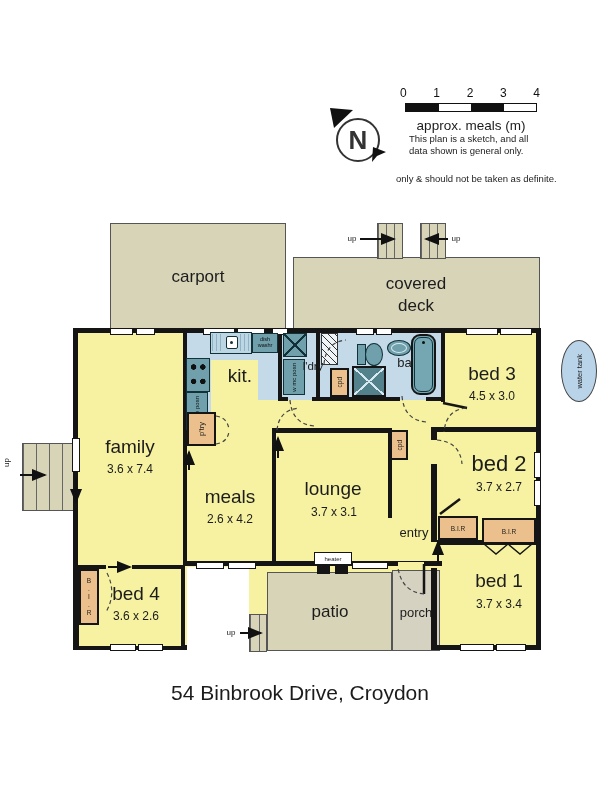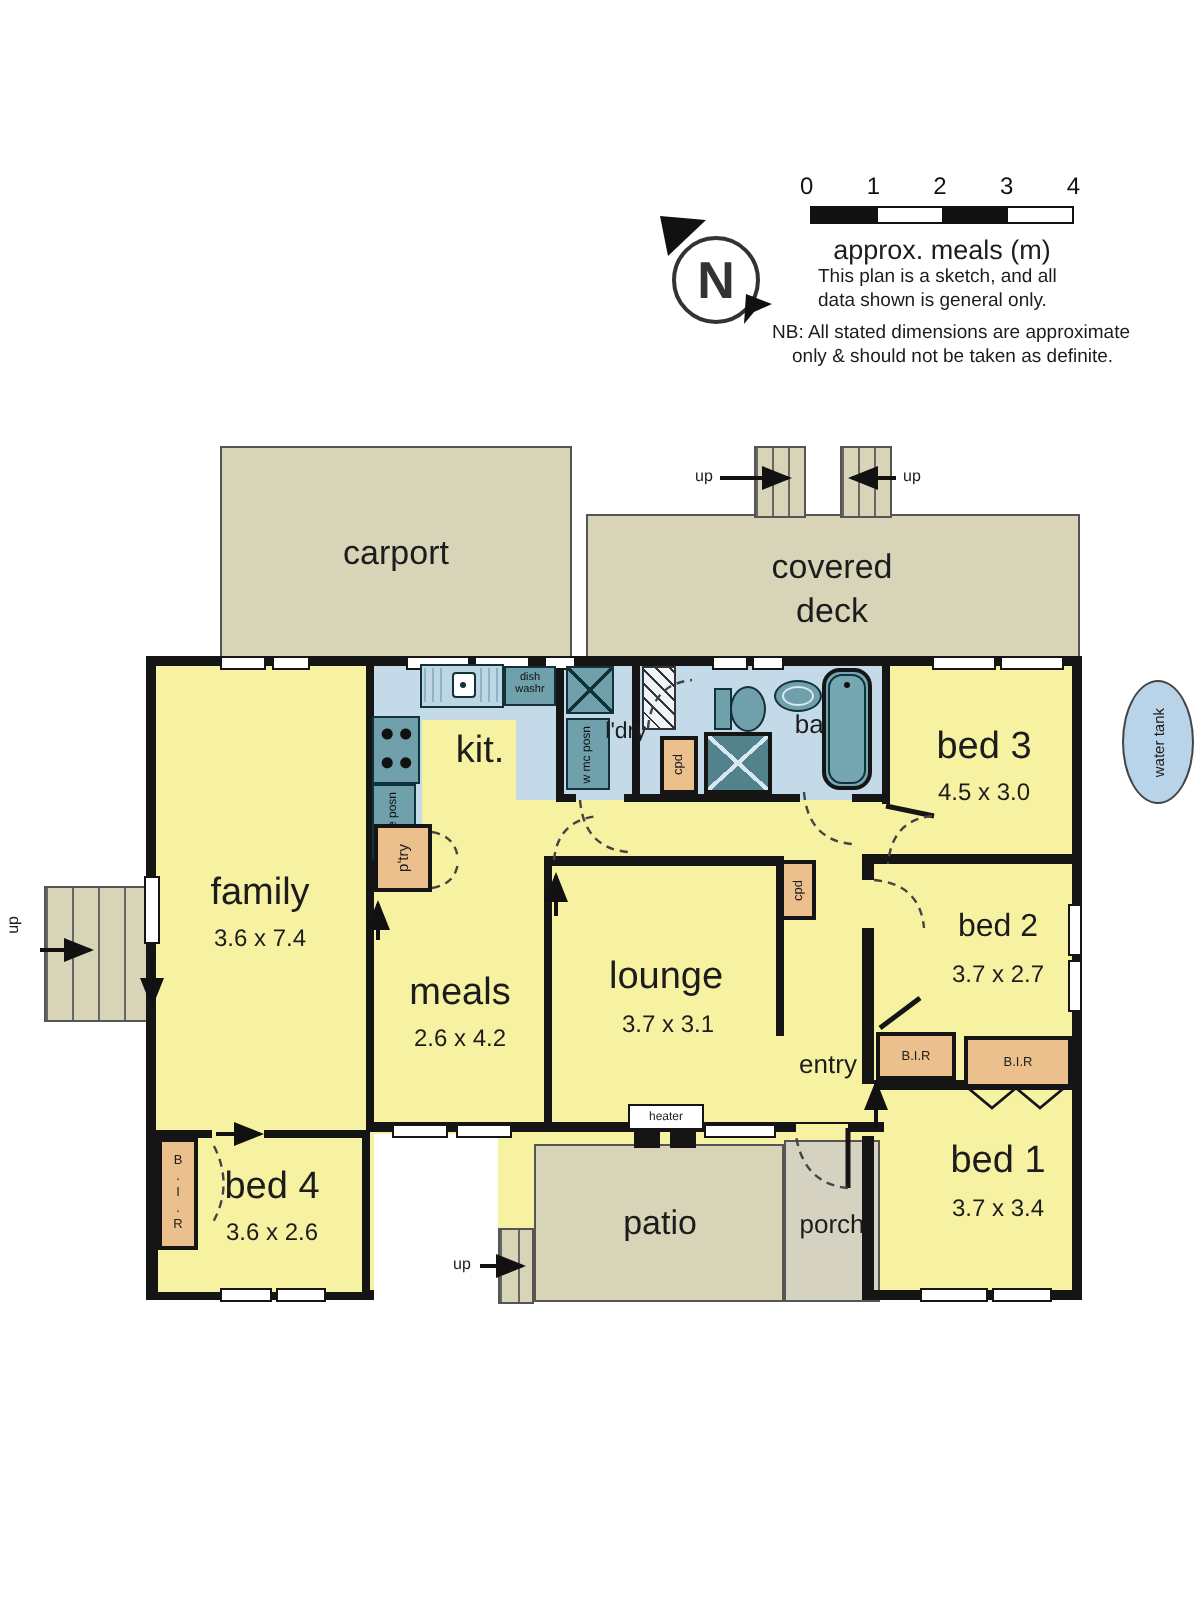--- a/index.html
+++ b/index.html
@@ -38,21 +38,20 @@
   </div>
   <div class="abs" style="left:405px;top:103px;width:132px;height:9px;border:1px solid #111;display:flex;">
     <div style="flex:1;background:#111;"></div>
     <div style="flex:1;background:#fff;border-left:1px solid #111;"></div>
     <div style="flex:1;background:#111;border-left:1px solid #111;"></div>
     <div style="flex:1;background:#fff;border-left:1px solid #111;"></div>
   </div>
   <div class="lbl" style="left:471px;top:125px;font-size:13.5px;">approx. meals (m)</div>
   <div class="abs" style="left:409px;top:133px;font-size:9.5px;">This plan is a sketch, and all</div>
   <div class="abs" style="left:409px;top:145px;font-size:9.5px;">data shown is general only.</div>
-  <div class="abs" style="left:386px;top:161px;font-size:9.5px;">NB: All stated dimensions are approximate</div>
   <div class="abs" style="left:396px;top:173px;font-size:9.5px;">only &amp; should not be taken as definite.</div>
 
   <div class="outdoor" style="left:110px;top:223px;width:176px;height:107px;"></div>
   <div class="lbl" style="left:198px;top:277px;font-size:17px;">carport</div>
 
   <div class="outdoor" style="left:293px;top:257px;width:247px;height:73px;"></div>
   <div class="steps" style="left:377px;top:223px;width:26px;height:36px;background:repeating-linear-gradient(90deg,#666 0 1px,transparent 1px 8px),var(--outdoor-beige,#d8d4b8);"></div>
   <div class="steps" style="left:420px;top:223px;width:26px;height:36px;background:repeating-linear-gradient(90deg,#666 0 1px,transparent 1px 8px),var(--outdoor-beige,#d8d4b8);"></div>
   <div class="lbl" style="left:416px;top:284px;font-size:17px;">covered</div>
   <div class="lbl" style="left:416px;top:306px;font-size:17px;">deck</div>
@@ -190,21 +189,21 @@
 
   <div class="lbl" style="left:130px;top:447px;font-size:19px;">family</div>
   <div class="lbl" style="left:130px;top:469px;font-size:12px;">3.6 x 7.4</div>
   <div class="lbl" style="left:492px;top:374px;font-size:19px;text-align:right;">bed 3</div>
   <div class="lbl" style="left:492px;top:396px;font-size:12px;">4.5 x 3.0</div>
   <div class="lbl" style="left:230px;top:497px;font-size:19px;">meals</div>
   <div class="lbl" style="left:230px;top:519px;font-size:12px;">2.6 x 4.2</div>
   <div class="lbl" style="left:333px;top:489px;font-size:19px;">lounge</div>
   <div class="lbl" style="left:334px;top:512px;font-size:12px;">3.7 x 3.1</div>
   <div class="lbl" style="left:414px;top:532px;font-size:13px;">entry</div>
-  <div class="lbl" style="left:499px;top:464px;font-size:16px;">bed 2</div>
+  <div class="lbl" style="left:499px;top:464px;font-size:22px;">bed 2</div>
   <div class="lbl" style="left:499px;top:487px;font-size:12px;">3.7 x 2.7</div>
   <div class="lbl" style="left:499px;top:581px;font-size:19px;">bed 1</div>
   <div class="lbl" style="left:499px;top:604px;font-size:12px;">3.7 x 3.4</div>
   <div class="lbl" style="left:136px;top:594px;font-size:19px;">bed 4</div>
   <div class="lbl" style="left:136px;top:616px;font-size:12px;">3.6 x 2.6</div>
 
   <svg class="overlay" width="600" height="800" viewBox="0 0 600 800">
     <defs>
       <marker id="ah" markerWidth="9" markerHeight="8" refX="6.5" refY="3" orient="auto">
         <path d="M0,0 L7.5,3 L0,6 z" fill="#111"></path>
@@ -243,13 +242,16 @@
       <path d="M402,396 Q404,420 426,422"></path>
       <path d="M466,408 Q446,410 444,432"></path>
       <path d="M437,440 Q460,442 462,464"></path>
       <path d="M107,573 Q117,593 106,612"></path>
       <path d="M424,594 Q402,592 398,568"></path>
       <path d="M216,416 Q228,418 229,430"></path>
       <path d="M216,444 Q228,442 229,431"></path>
     </g>
   </svg>
 
+  <div class="abs" style="left:0;top:681px;width:600px;text-align:center;font-size:21px;color:#1c1c1c;">
+    <span>54 Binbrook Drive, Croydon</span>
+  </div>
 </div>
 
 </body></html>

